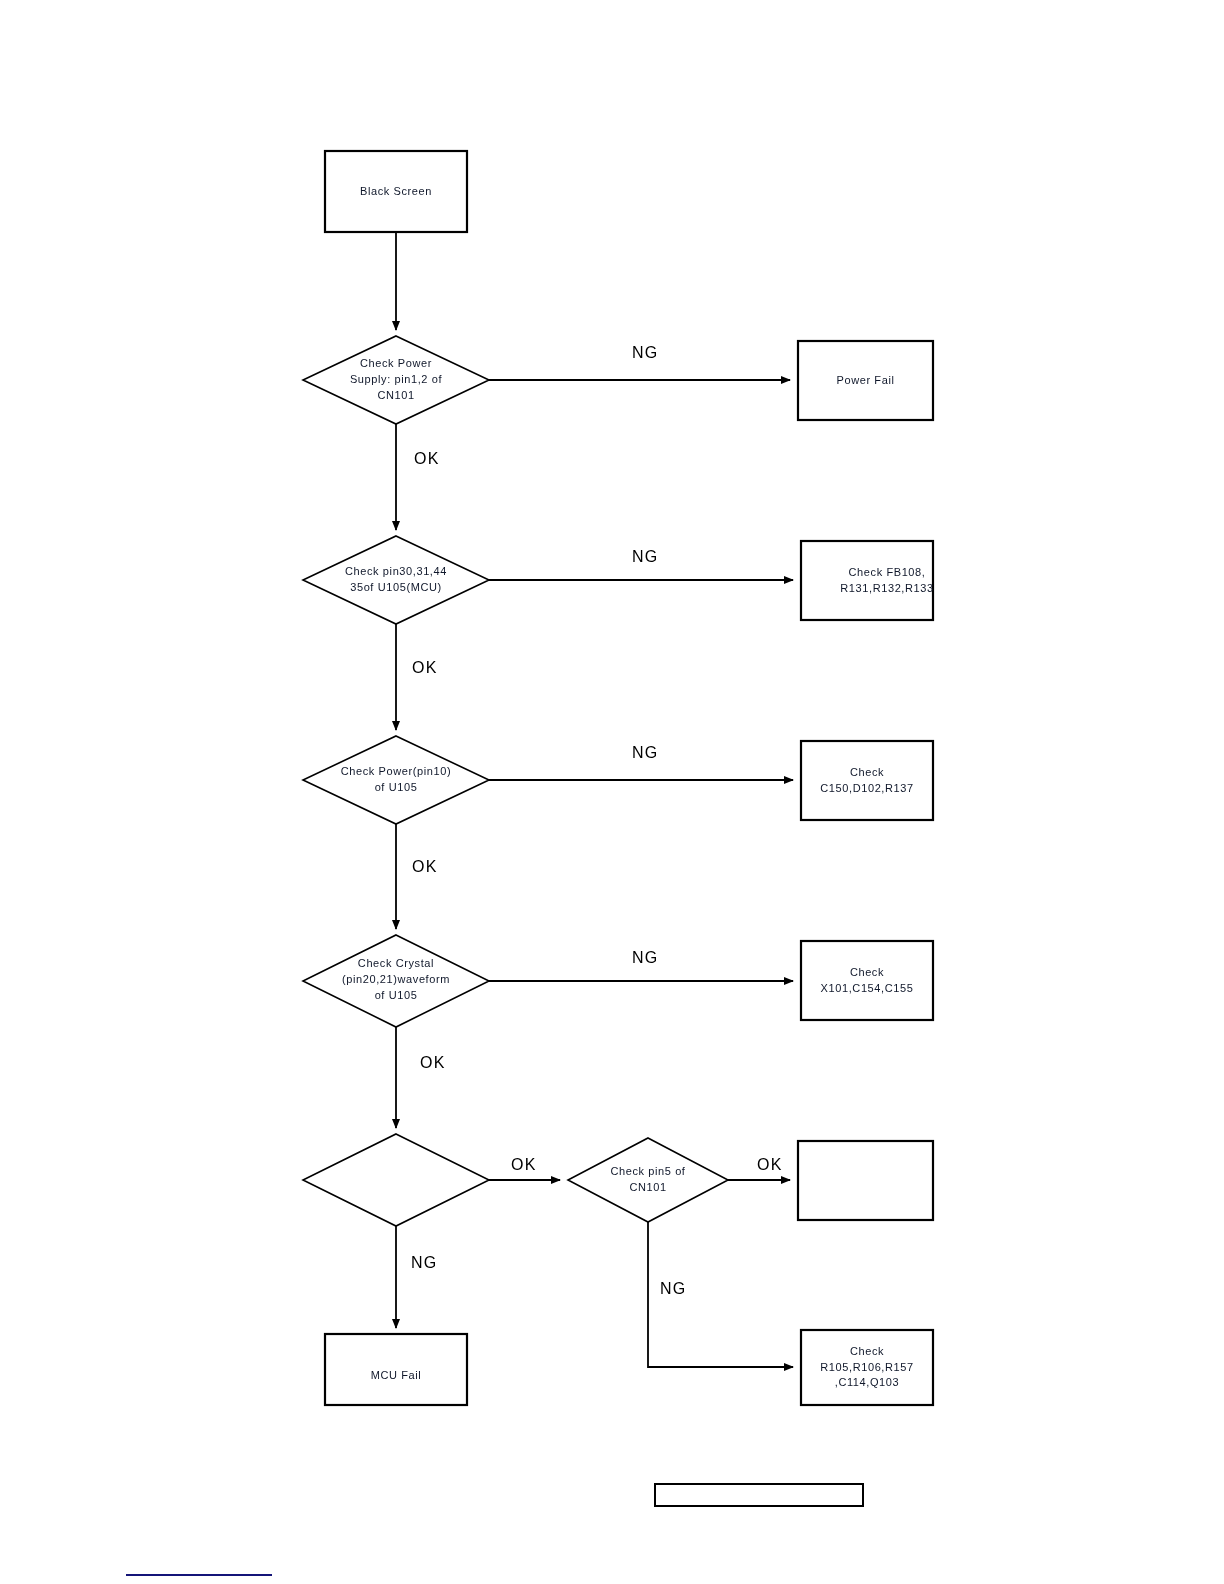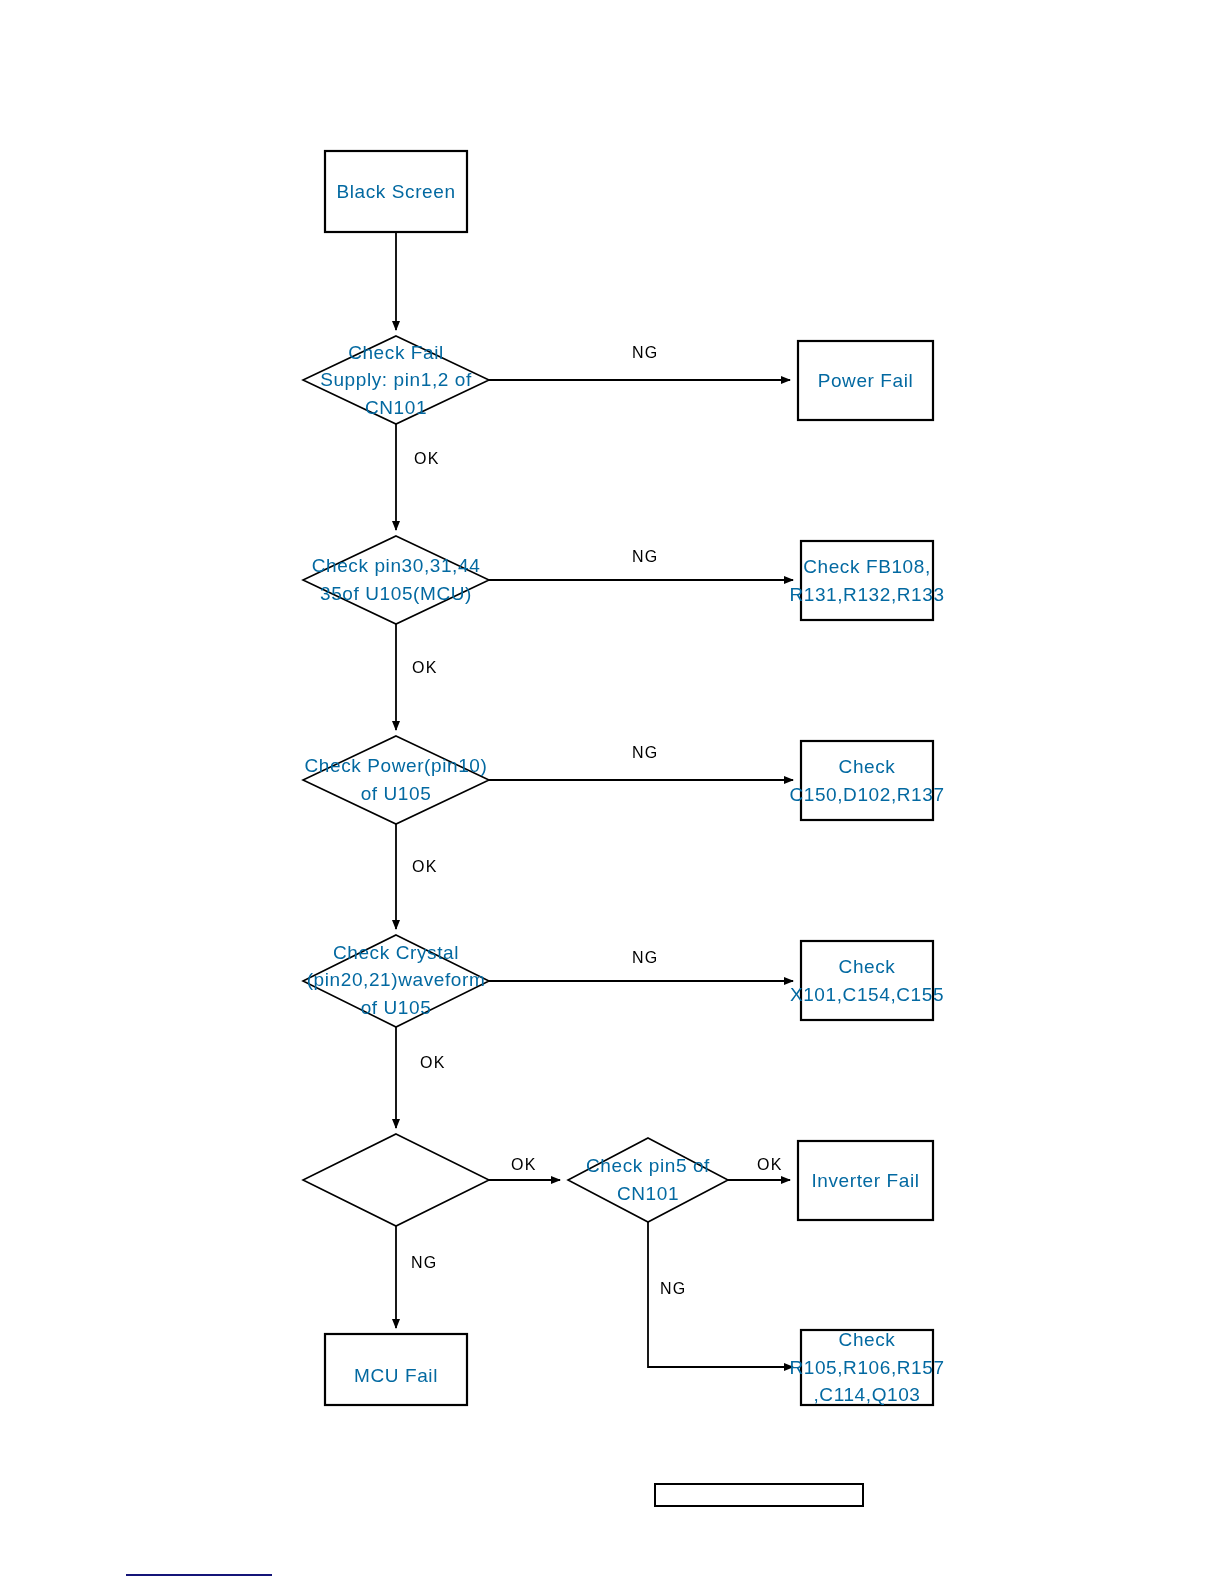--- a/index.html
+++ b/index.html
@@ -25,23 +25,23 @@
     width: 1224px;
     height: 1584px;
   }
   .node-text {
     position: absolute;
     display: flex;
     align-items: center;
     justify-content: center;
     text-align: center;
     font-family: "Liberation Sans", sans-serif;
-    font-size: 19px;
+    font-size: 11px;
     letter-spacing: 0.6px;
-    color: #0369a1;
+    color: #0f172a;
     line-height: 1.45;
     white-space: pre-line;
     pointer-events: none;
   }
   .edge-label {
     position: absolute;
     font-family: "Liberation Sans", sans-serif;
     font-size: 16px;
     letter-spacing: 1.2px;
     color: #000000;
@@ -118,50 +118,49 @@
 
     <path d="M728,1180 L790,1180" stroke="#000000" stroke-width="1.8" fill="none" marker-end="url(#arrow)"></path>
 
     <path d="M648,1222 L648,1367 L793,1367" stroke="#000000" stroke-width="1.8" fill="none" marker-end="url(#arrow)"></path>
 
     <line x1="126" y1="1575" x2="272" y2="1575" stroke="#141478" stroke-width="2"></line>
   </svg>
 
   <div class="node-text" style="left:325px; top:151px; width:142px; height:81px;">Black Screen</div>
 
-  <div class="node-text" style="left:303px; top:344px; width:186px; height:72px;">Check Fail
+  <div class="node-text" style="left:303px; top:344px; width:186px; height:72px;">Check Power
 Supply: pin1,2 of
 CN101</div>
 
   <div class="node-text" style="left:798px; top:341px; width:135px; height:79px;">Power Fail</div>
 
   <div class="node-text" style="left:301px; top:551px; width:190px; height:58px;">Check pin30,31,44
 35of U105(MCU)</div>
 
-  <div class="node-text" style="left:801px; top:541px; width:132px; height:79px;">Check FB108,
+  <div class="node-text" style="left:801px; top:541px; width:132px; height:79px;padding-left:20px;">Check FB108,
 R131,R132,R133</div>
 
   <div class="node-text" style="left:300px; top:751px; width:192px; height:58px;">Check Power(pin10)
 of U105</div>
 
   <div class="node-text" style="left:801px; top:741px; width:132px; height:79px;">Check
 C150,D102,R137</div>
 
   <div class="node-text" style="left:300px; top:944px; width:192px; height:72px;">Check Crystal
 (pin20,21)waveform
 of U105</div>
 
   <div class="node-text" style="left:801px; top:941px; width:132px; height:79px;">Check
 X101,C154,C155</div>
 
 
   <div class="node-text" style="left:568px; top:1152px; width:160px; height:56px;">Check pin5 of
 CN101</div>
 
-  <div class="node-text" style="left:798px; top:1141px; width:135px; height:79px;">Inverter Fail</div>
 
   <div class="node-text" style="left:325px; top:1334px; width:142px; height:83px;">MCU Fail</div>
 
   <div class="node-text" style="left:799px; top:1330px; width:136px; height:75px;">Check
 R105,R106,R157
 ,C114,Q103</div>
 
   <div class="node-text" style="left:655px; top:1484px; width:208px; height:22px;"></div>
 
   <div class="edge-label" style="left:632px; top:344px;">NG</div>

